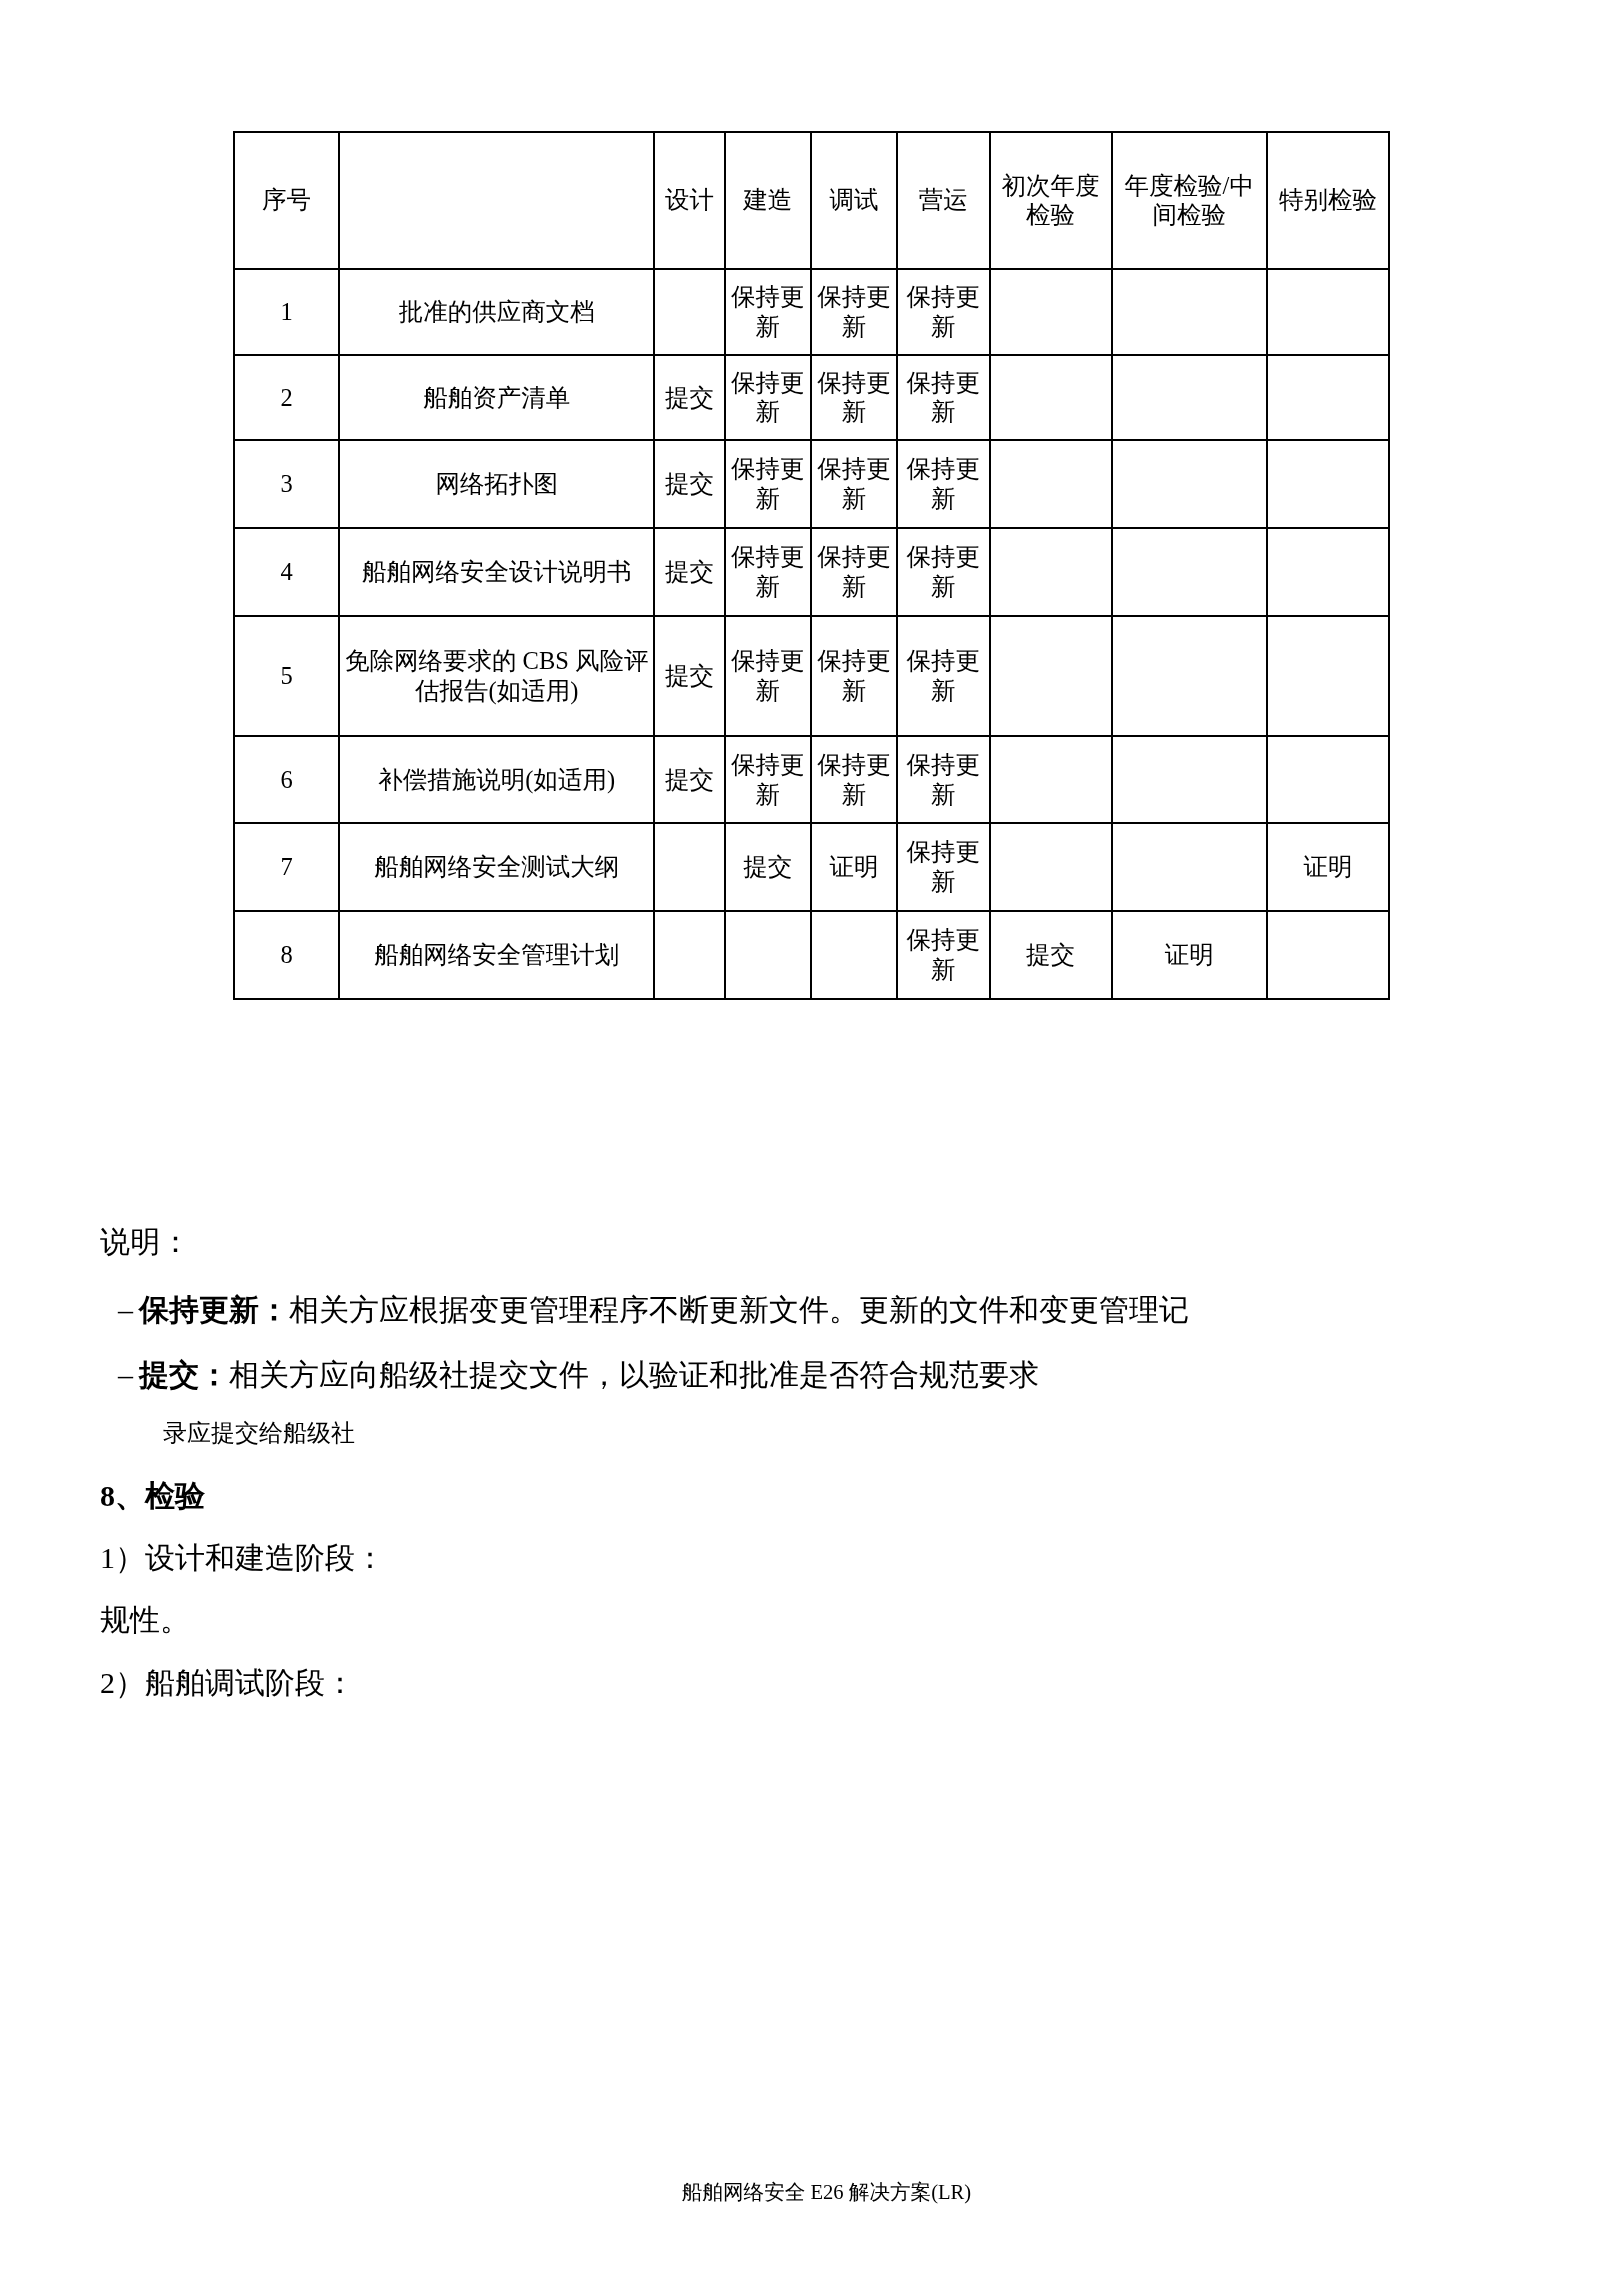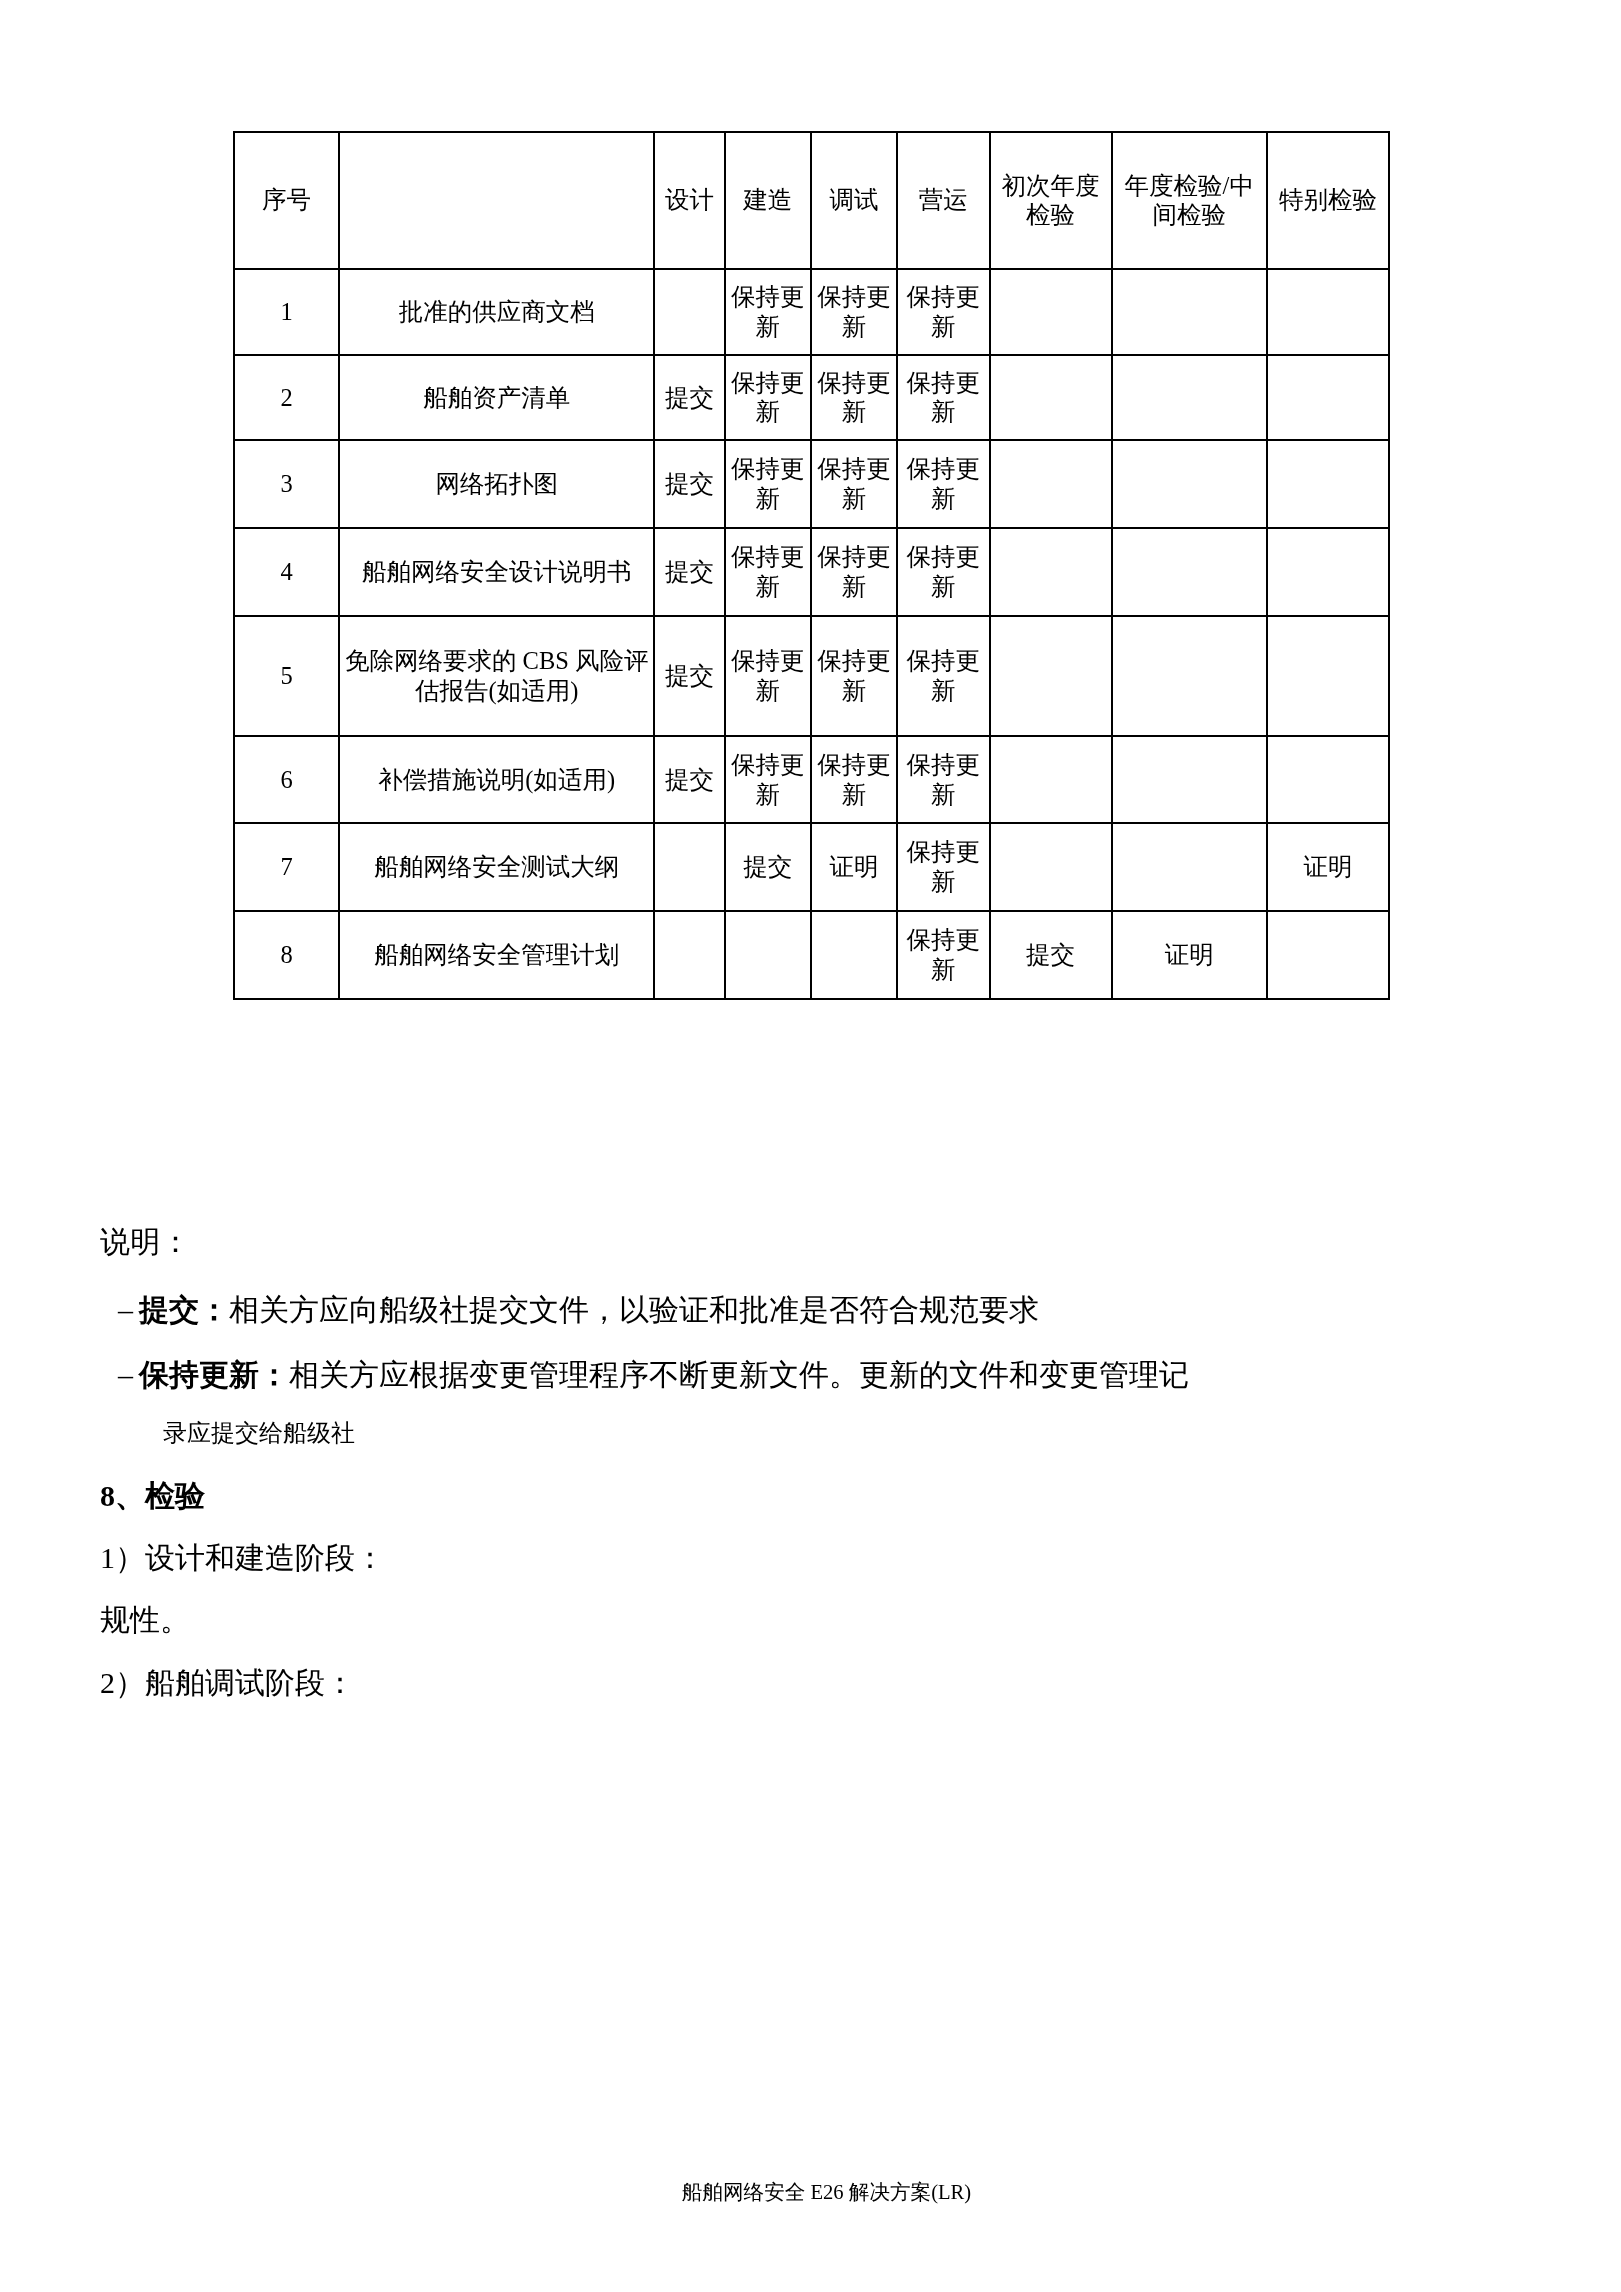--- a/index.html
+++ b/index.html
@@ -246,26 +246,26 @@
         </tr>
       </tbody>
     </table>
   </div>
 
   <div class="body-text">
 
     <p class="para p-shuoming">说明：</p>
 
     <p class="bullet">
+      <span class="dash">–</span><b>保持更新：</b><span>相关方应根据变更管理程序不断更新文件。更新的文件和变更管理记</span>
+    </p>
+
+    <p class="bullet">
       <span class="dash">–</span><b>提交：</b><span>相关方应向船级社提交文件，以验证和批准是否符合规范要求</span>
     </p>
-
-    <p class="bullet">
-      <span class="dash">–</span><b>保持更新：</b><span>相关方应根据变更管理程序不断更新文件。更新的文件和变更管理记</span>
-    </p>
     <p class="cont-line">录应提交给船级社</p>
 
 
     <p class="heading">8、检验</p>
 
     <p class="numbered">1）设计和建造阶段：</p>
 
     <p class="flow-para">规性。</p>
 
     <p class="numbered">2）船舶调试阶段：</p>

